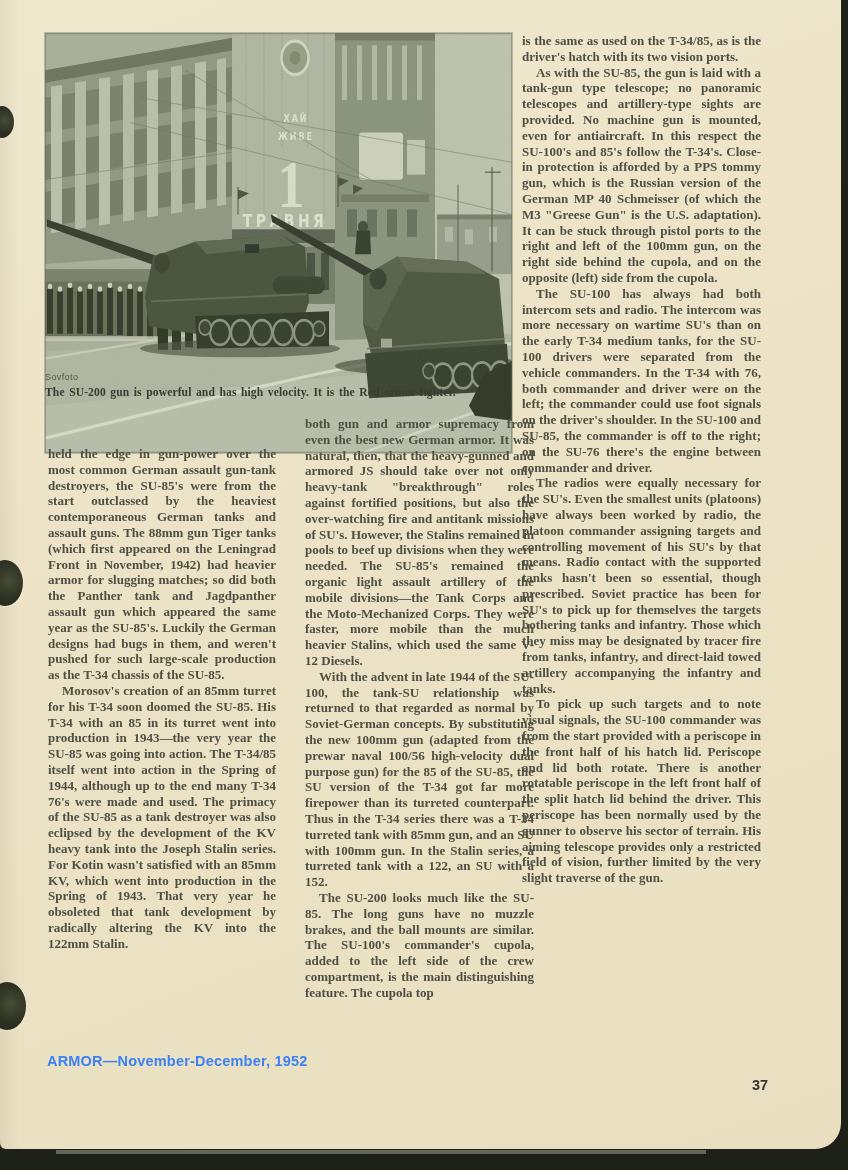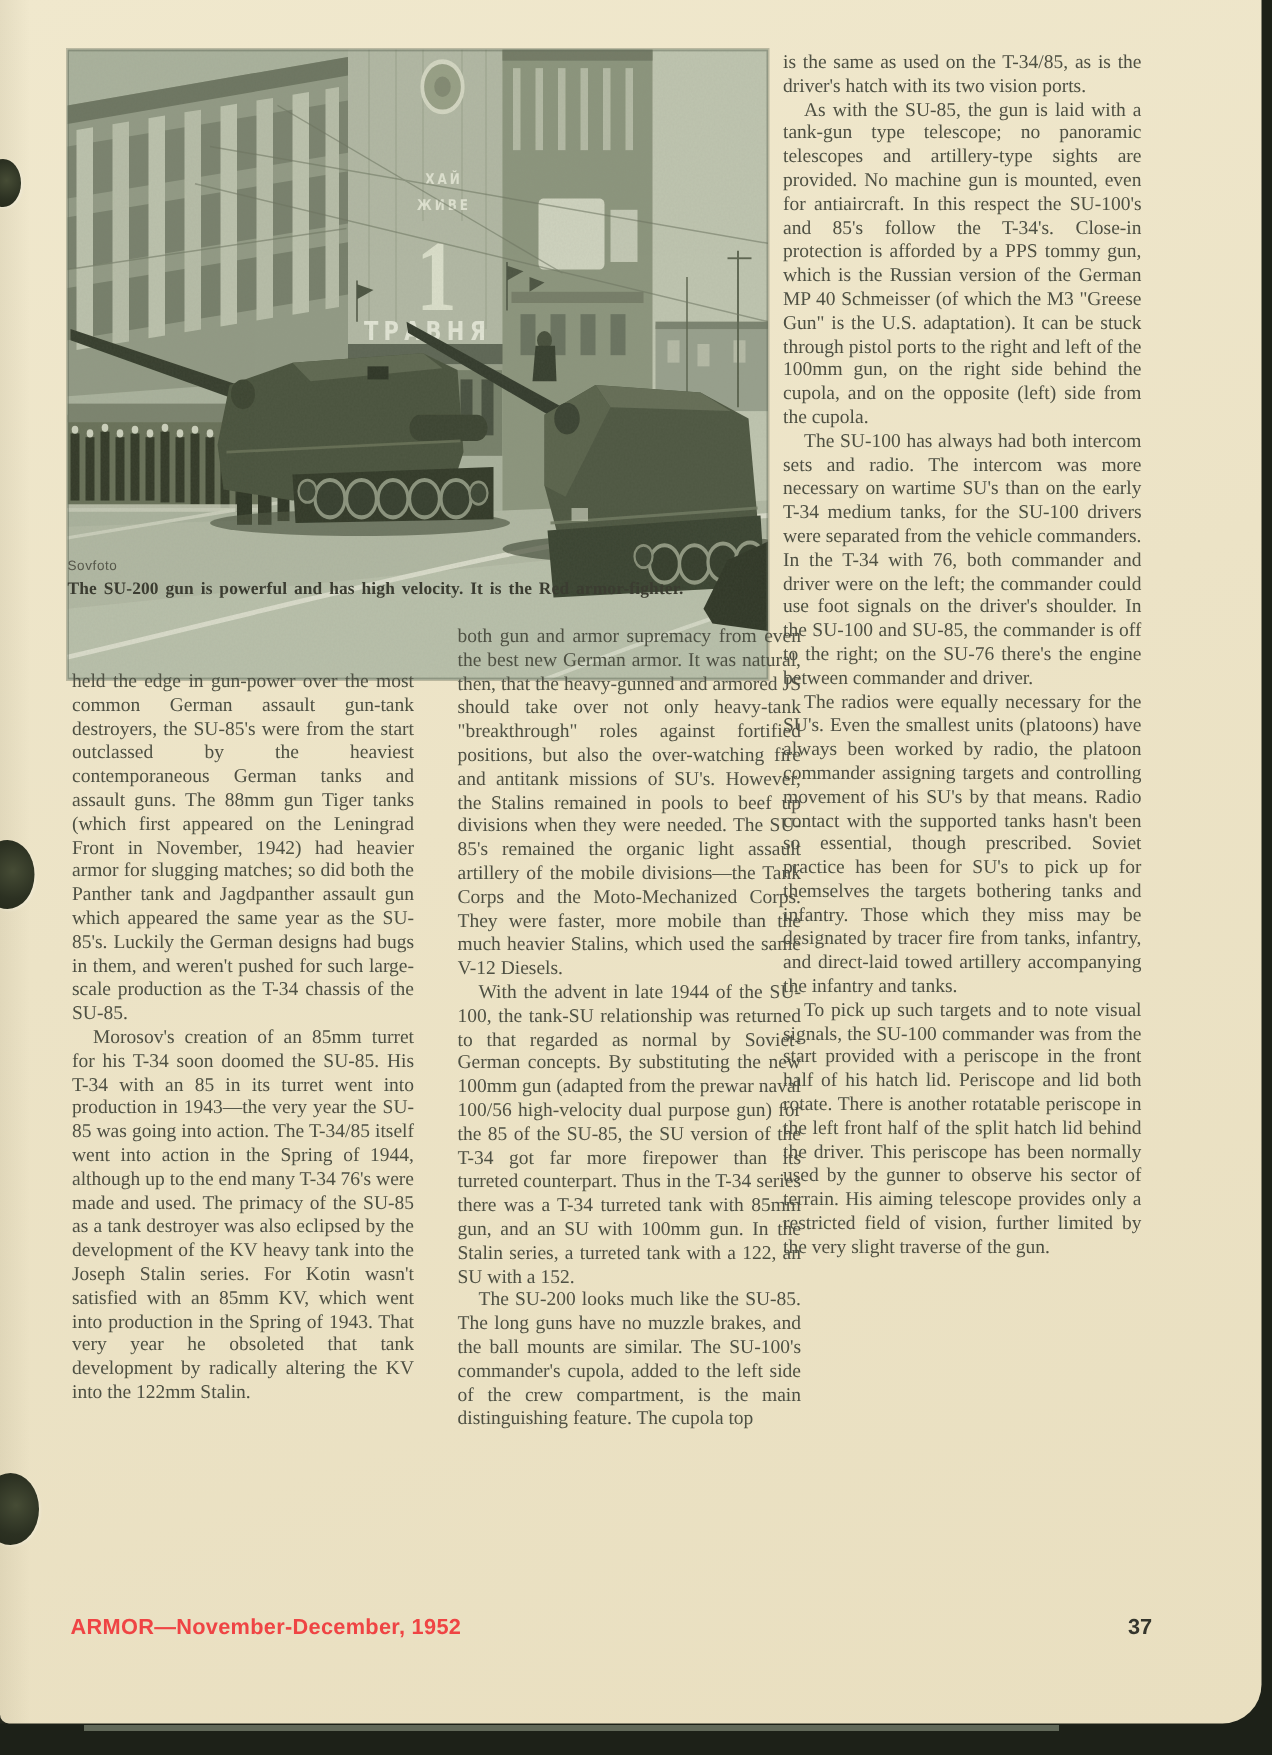--- a/index.html
+++ b/index.html
@@ -22,30 +22,30 @@
          box-shadow:0 0 0 1px rgba(90,96,80,0.35);}
   .photo svg{display:block;width:100%;height:100%;}
 
   .credit{position:absolute;left:45px;top:372px;width:455px;text-align:left;
           font-family:"Liberation Sans","DejaVu Sans",sans-serif;
           font-size:9px;letter-spacing:.4px;color:#56574a;}
   .caption{position:absolute;left:45px;top:386px;width:478px;white-space:nowrap;
            font-weight:bold;font-size:11.6px;letter-spacing:.1px;word-spacing:1.5px;color:#3b3c31;}
 
   .col{position:absolute;font-size:13px;line-height:15.8px;color:#4e5043;
-       text-align:justify;hyphens:auto;-webkit-hyphens:auto;overflow:hidden;}
+       text-align:justify;hyphens:auto;-webkit-hyphens:auto;overflow:hidden;font-weight:bold;}
   .col p{margin:0;text-indent:14px;}
   .col p.cont{text-indent:0;}
   .col-left{left:48px;top:446px;width:228px;max-height:626px;}
   .col-mid{left:289px;top:416px;width:229px;max-height:626px;margin-left:16px;}
   .col-right{left:522px;top:33px;width:239px;max-height:1016px;}
 
   .footer-journal{position:absolute;left:47px;top:1053px;
            font-family:"Liberation Sans","DejaVu Sans",sans-serif;
-           font-weight:bold;font-size:14.5px;letter-spacing:.2px;color:#ef4444;margin-top:24px;}
+           font-weight:bold;font-size:14.5px;letter-spacing:.2px;color:#3b82f6;}
   .footer-page{position:absolute;left:752px;top:1053px;
            font-family:"Liberation Sans","DejaVu Sans",sans-serif;
            font-weight:bold;font-size:14.5px;color:#34352c;margin-top:24px;}
 </style>
 </head>
 <body>
 
 <div class="page">
   <div class="sheet"></div>
   <div class="edge-bottom-line"></div>

